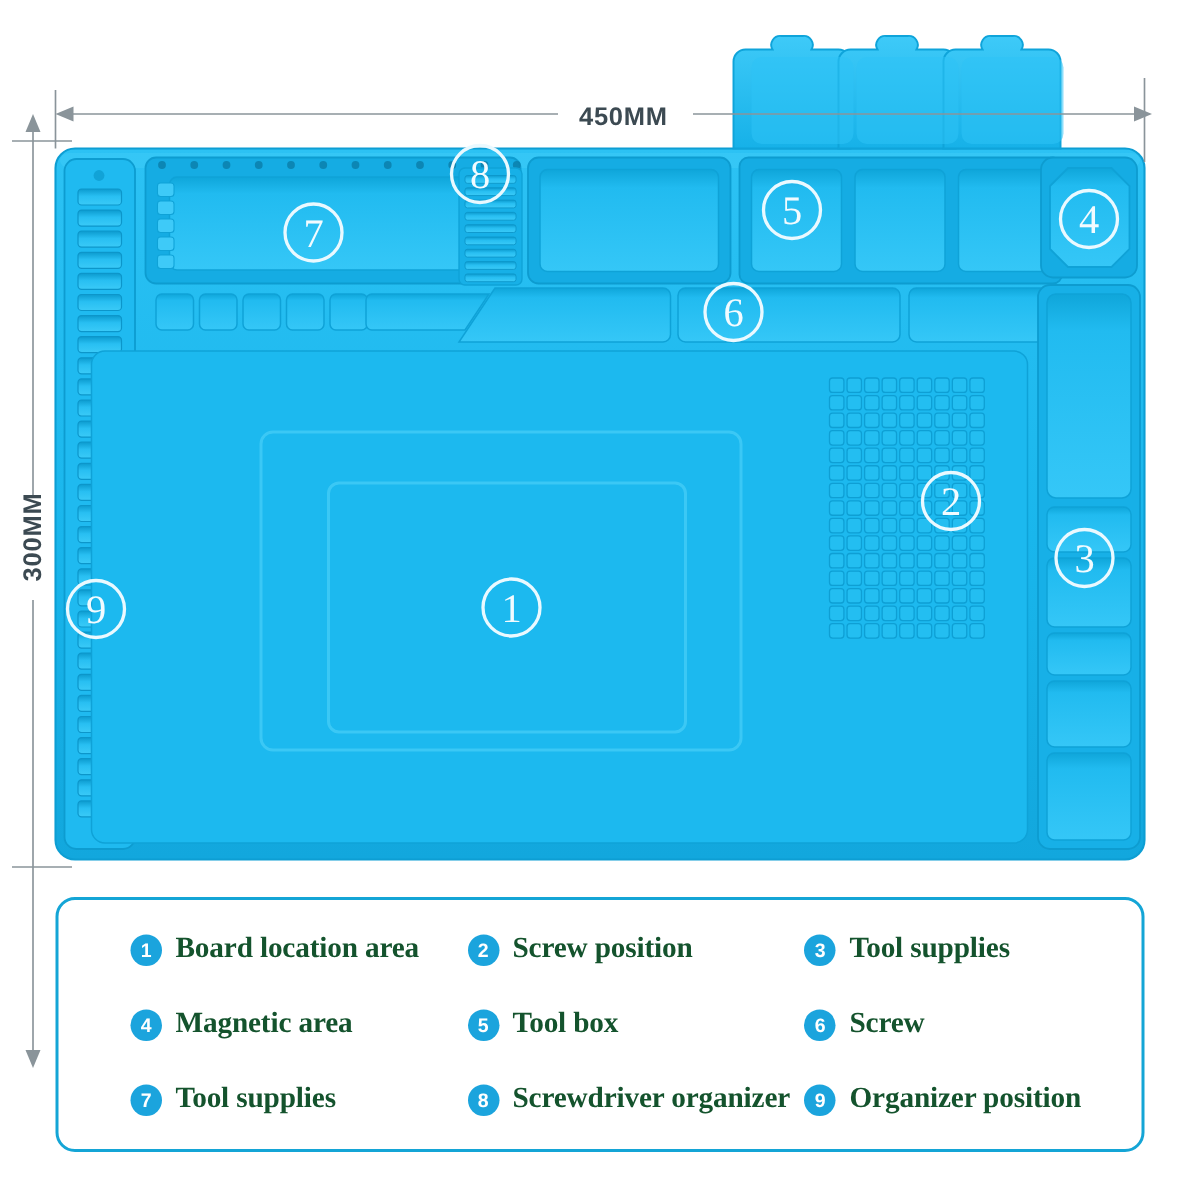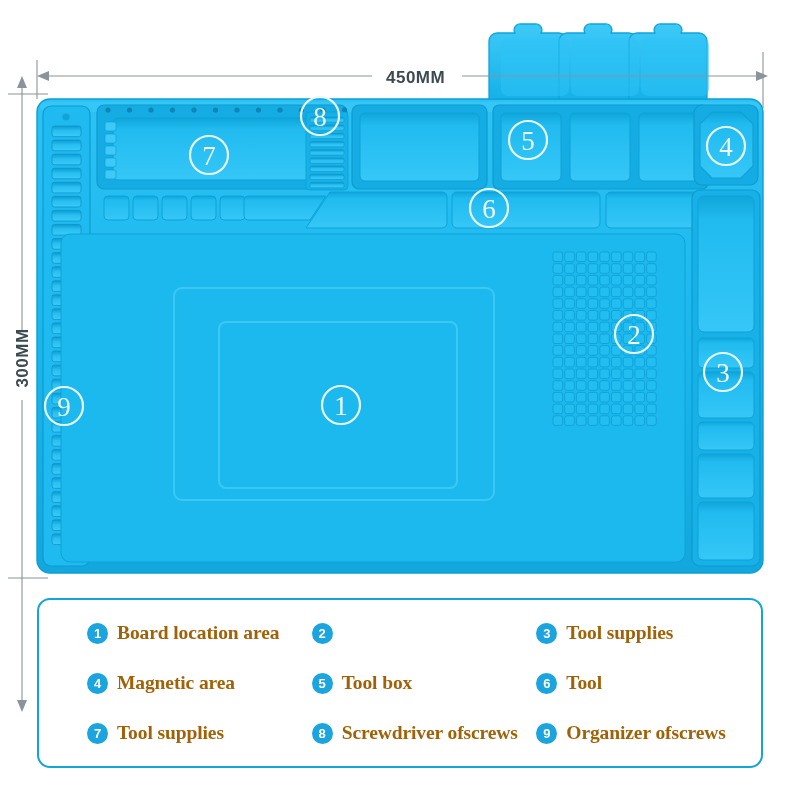--- a/index.html
+++ b/index.html
@@ -77,21 +77,21 @@
     font-family: "Liberation Sans", sans-serif;
     font-size: 13px;
     font-weight: 700;
     line-height: 21px;
     text-align: center;
   }
   .legend-text {
     font-family: "Liberation Serif", serif;
     font-size: 19.5px;
     font-weight: 700;
-    color: #a16207;
+    color: #14532d;
     white-space: nowrap;
     letter-spacing: -.1px;
   }
 </style>
 </head>
 <body>
 
 <div class="mat-stage">
   <svg id="mat-svg" width="800" height="800" viewBox="0 0 800 800">
     <defs>
@@ -478,42 +478,43 @@
   <div class="dim-label dim-label-h">300MM</div>
 </div>
 
 <div class="legend" id="legend">
     <div class="legend-item">
       <div class="badge">1</div>
       <div class="legend-text">Board location area</div>
     </div>
     <div class="legend-item">
       <div class="badge">2</div>
+      <div class="legend-text">Screw position</div>
     </div>
     <div class="legend-item">
       <div class="badge">3</div>
       <div class="legend-text">Tool supplies</div>
     </div>
     <div class="legend-item">
       <div class="badge">4</div>
       <div class="legend-text">Magnetic area</div>
     </div>
     <div class="legend-item">
       <div class="badge">5</div>
       <div class="legend-text">Tool box</div>
     </div>
     <div class="legend-item">
       <div class="badge">6</div>
-      <div class="legend-text">Tool</div>
+      <div class="legend-text">Screw</div>
     </div>
     <div class="legend-item">
       <div class="badge">7</div>
       <div class="legend-text">Tool supplies</div>
     </div>
     <div class="legend-item">
       <div class="badge">8</div>
-      <div class="legend-text">Screwdriver ofscrews</div>
+      <div class="legend-text">Screwdriver organizer</div>
     </div>
     <div class="legend-item">
       <div class="badge">9</div>
-      <div class="legend-text">Organizer ofscrews</div>
+      <div class="legend-text">Organizer position</div>
     </div>
   </div>
 
 </body></html>

